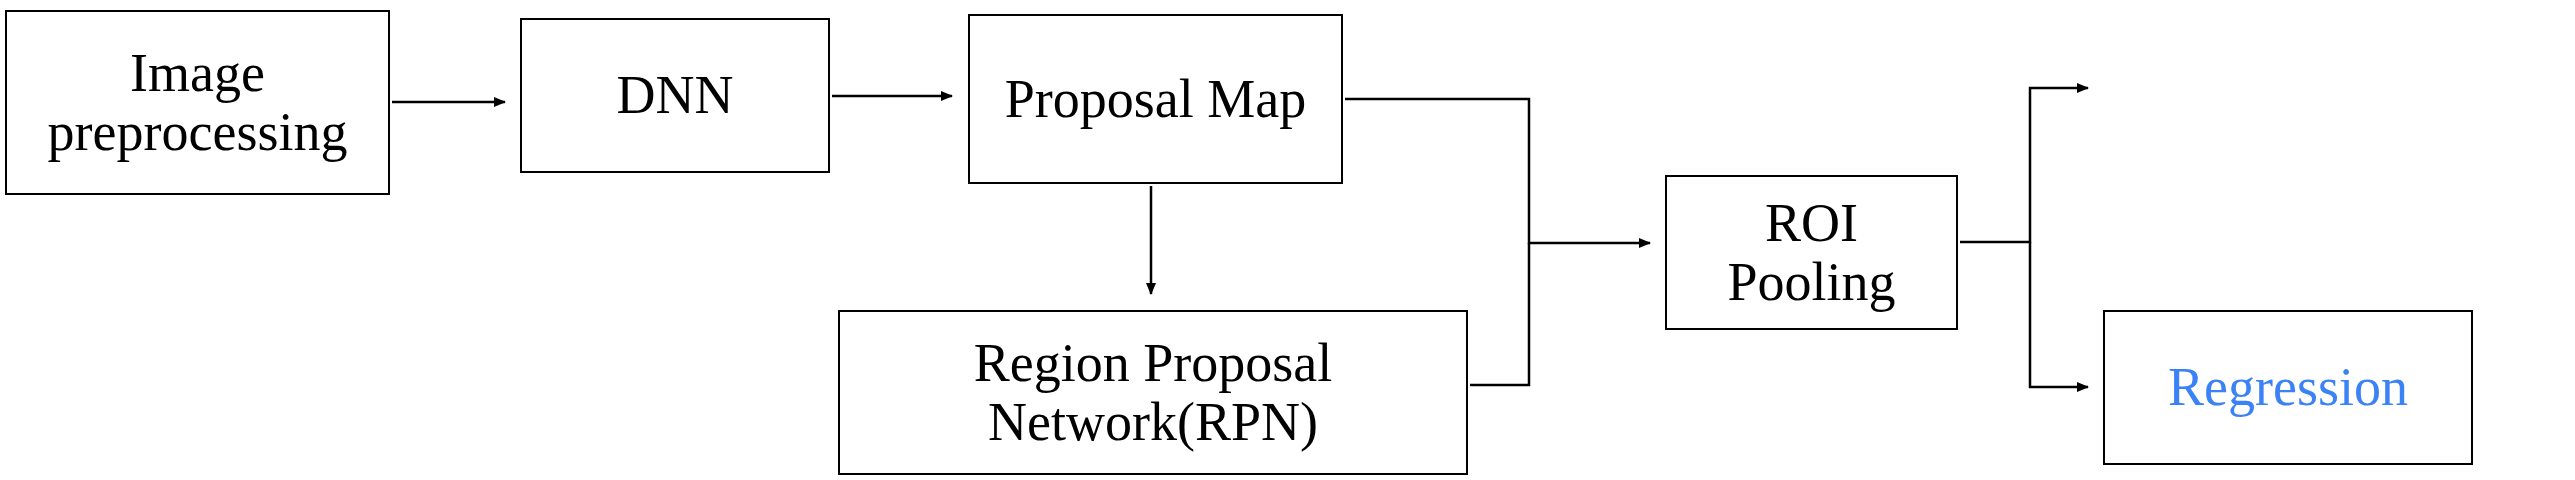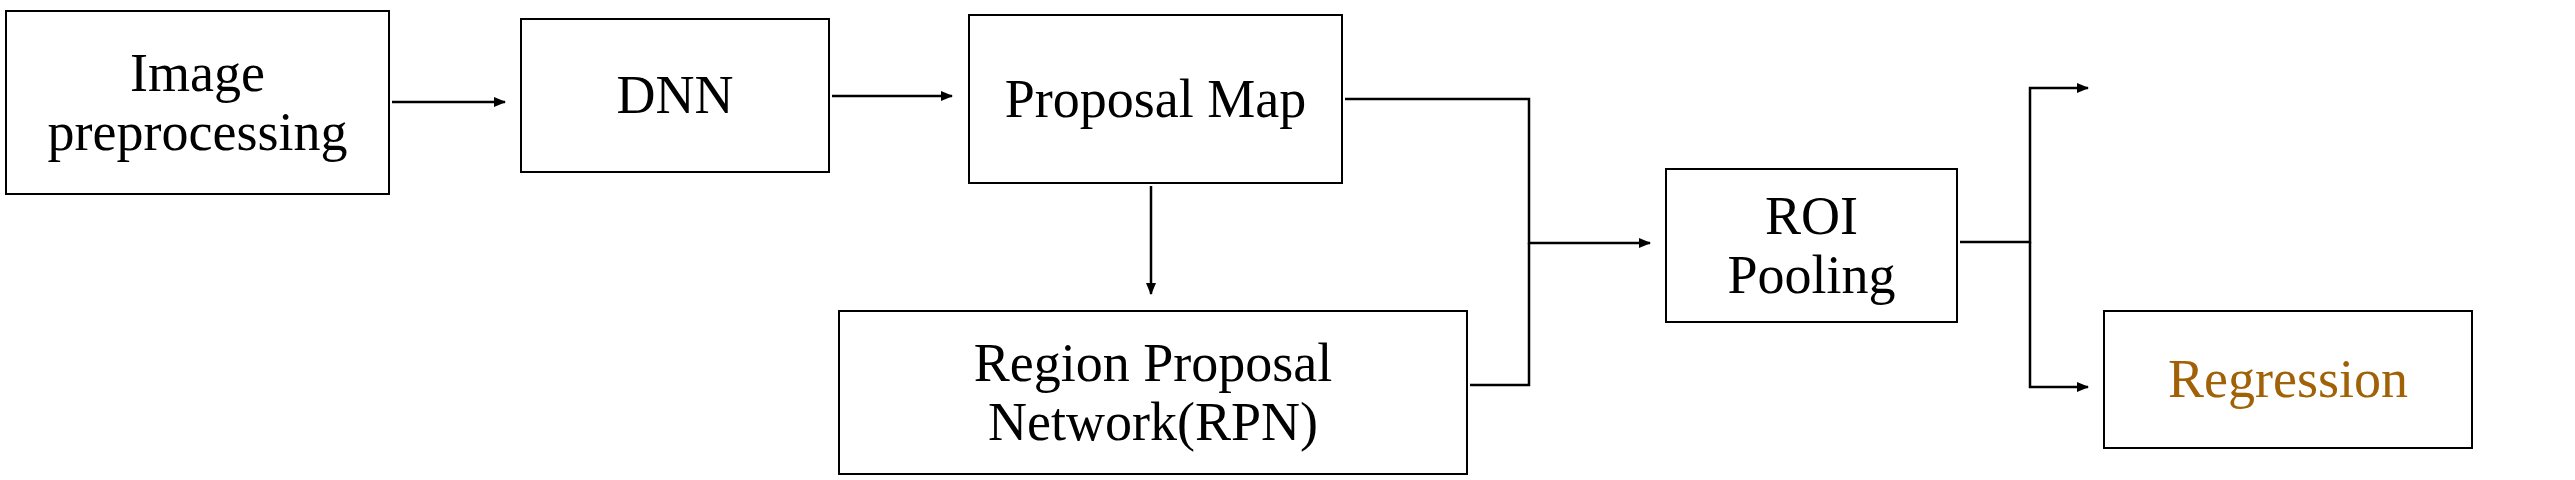--- a/index.html
+++ b/index.html
@@ -73,19 +73,19 @@
   <div class="node-box" style="left: 5px; top: 10px; width: 385px; height: 185px; font-size: 54px; border-color: rgb(0, 0, 0); color: rgb(0, 0, 0);">Image
 preprocessing</div>
 
   <div class="node-box" style="left: 520px; top: 18px; width: 310px; height: 155px; font-size: 54px; border-color: rgb(0, 0, 0); color: rgb(0, 0, 0);">DNN</div>
 
   <div class="node-box" style="left: 968px; top: 14px; width: 375px; height: 170px; font-size: 54px; border-color: rgb(0, 0, 0); color: rgb(0, 0, 0);">Proposal Map</div>
 
   <div class="node-box" style="left: 838px; top: 310px; width: 630px; height: 165px; font-size: 54px; border-color: rgb(0, 0, 0); color: rgb(0, 0, 0);">Region Proposal
 Network(RPN)</div>
 
-  <div class="node-box" style="left: 1665px; top: 168px; width: 293px; height: 155px; font-size: 54px; border-color: rgb(0, 0, 0); color: rgb(0, 0, 0);">ROI
+  <div class="node-box" style="left: 1665px; top: 175px; width: 293px; height: 155px; font-size: 54px; border-color: rgb(0, 0, 0); color: rgb(0, 0, 0);">ROI
 Pooling</div>
 
 
-  <div class="node-box" style="left: 2103px; top: 310px; width: 370px; height: 139px; font-size: 54px; border-color: rgb(0, 0, 0); color: #a16207;">Regression</div>
+  <div class="node-box" style="left: 2103px; top: 310px; width: 370px; height: 155px; font-size: 54px; border-color: rgb(0, 0, 0); color: #3b82f6;">Regression</div>
 
 </div>
 
 </body></html>

